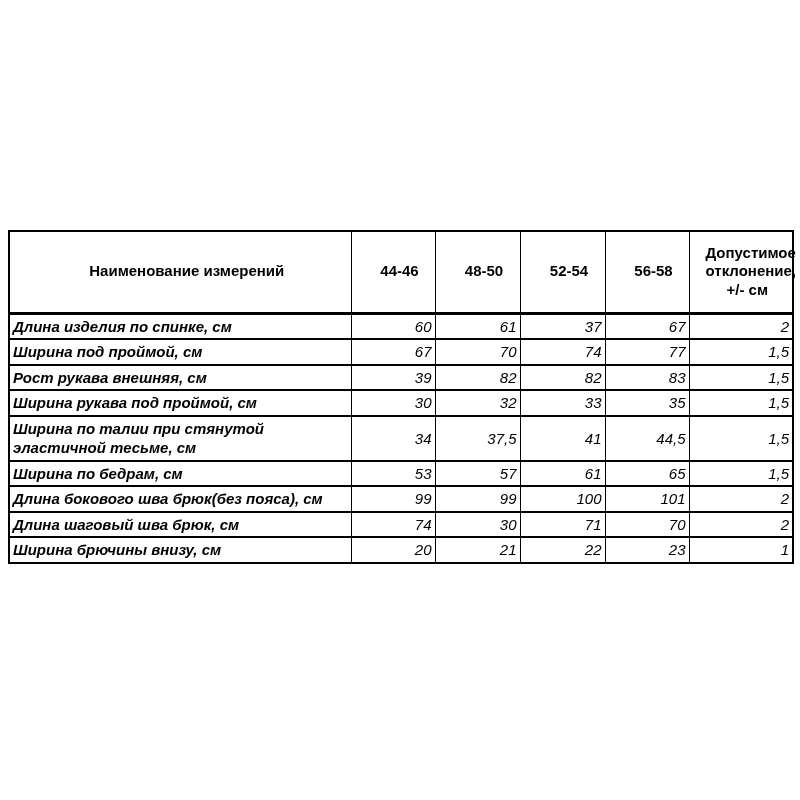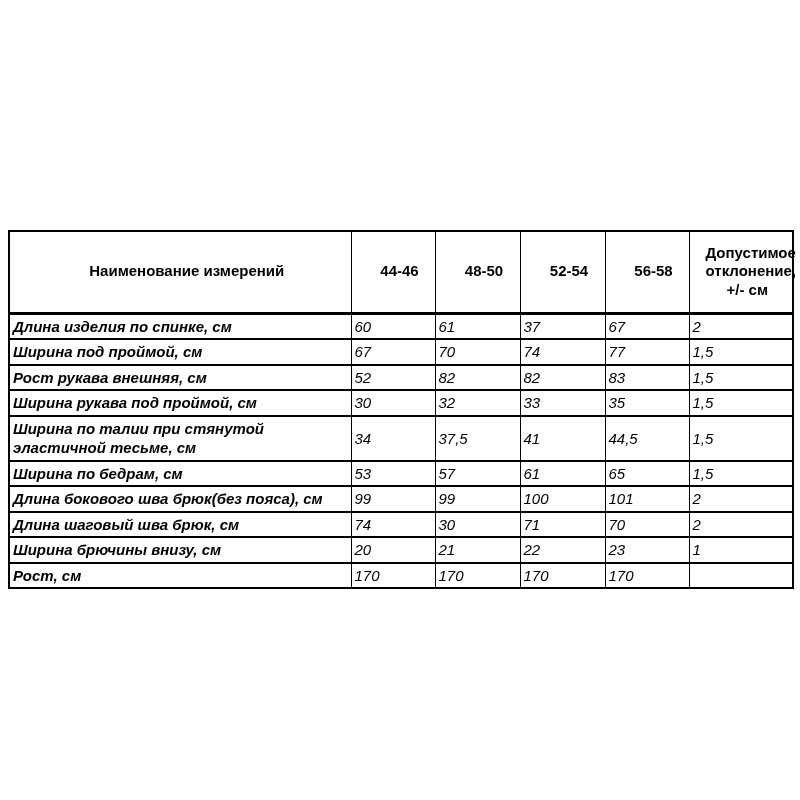--- a/index.html
+++ b/index.html
@@ -45,21 +45,21 @@
   td.name-cell {
     font-weight: bold;
     font-size: 15px;
     text-align: left;
     line-height: 1.3;
     padding-left: 4px;
   }
   td.num-cell {
     font-weight: normal;
     font-size: 15px;
-    text-align: left;
+    text-align: right;
   }
 </style>
 </head>
 <body>
 
 <div class="page">
   <table class="size-table">
     <colgroup>
       <col style="width:342px">
       <col style="width:84px">
@@ -90,21 +90,21 @@
         <tr>
           <td class="name-cell">Ширина под проймой, см</td>
           <td class="num-cell">67</td>
           <td class="num-cell">70</td>
           <td class="num-cell">74</td>
           <td class="num-cell">77</td>
           <td class="num-cell">1,5</td>
         </tr>
         <tr>
           <td class="name-cell">Рост рукава внешняя, см</td>
-          <td class="num-cell">52</td>
+          <td class="num-cell">39</td>
           <td class="num-cell">82</td>
           <td class="num-cell">82</td>
           <td class="num-cell">83</td>
           <td class="num-cell">1,5</td>
         </tr>
         <tr>
           <td class="name-cell">Ширина рукава под проймой, см</td>
           <td class="num-cell">30</td>
           <td class="num-cell">32</td>
           <td class="num-cell">33</td>
@@ -144,23 +144,15 @@
           <td class="num-cell">2</td>
         </tr>
         <tr>
           <td class="name-cell">Ширина брючины внизу, см</td>
           <td class="num-cell">20</td>
           <td class="num-cell">21</td>
           <td class="num-cell">22</td>
           <td class="num-cell">23</td>
           <td class="num-cell">1</td>
         </tr>
-        <tr>
-          <td class="name-cell">Рост, см</td>
-          <td class="num-cell">170</td>
-          <td class="num-cell">170</td>
-          <td class="num-cell">170</td>
-          <td class="num-cell">170</td>
-          <td class="num-cell"></td>
-        </tr>
       </tbody>
   </table>
 </div>
 
 </body></html>

